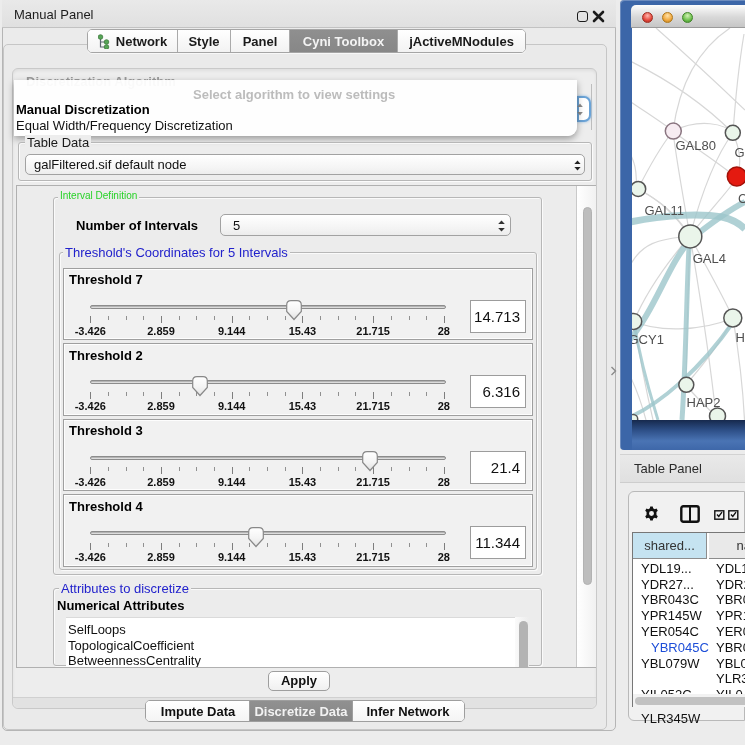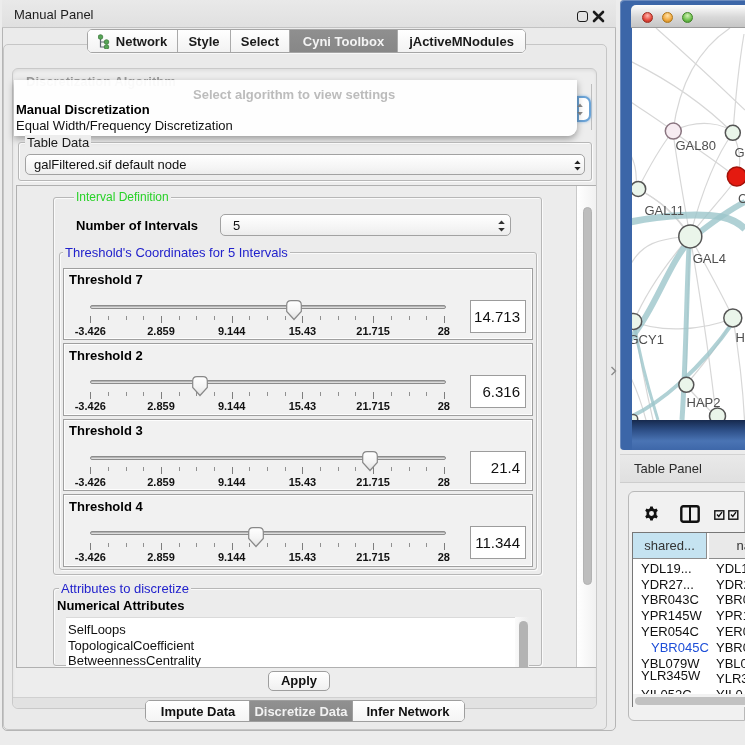--- a/index.html
+++ b/index.html
@@ -16,21 +16,21 @@
 <div class="abs" style="left:3px;top:44px;width:604px;height:686px;background:#eaeaea;border:1px solid #c6c6c6;border-radius:5px"></div>
 <div class="abs" style="left:12px;top:68px;width:585px;height:641px;background:#ededed;border:1px solid #c9c9c9;border-radius:6px;box-shadow:inset 0 2px 3px rgba(0,0,0,.06)"></div>
 <div class="abs" style="left:87px;top:29px;width:439px;height:24px;background:#fff;border:1px solid #a5a5a5;border-radius:5px;box-shadow:0 1px 0 rgba(255,255,255,.6)"></div>
 <div class="abs" style="left:88px;top:30px;width:89px;height:22px;background:linear-gradient(#ffffff,#f2f2f2);color:#1a1a1a;border-radius:4px 0 0 4px;font-size:13px;font-weight:bold;display:flex;align-items:center;justify-content:center;white-space:nowrap"><svg width="13" height="15" viewBox="0 0 13 15" style="margin-right:5px">
       <path d="M2.5 3.5 V13.5 M2.5 8 H8 M2.5 13 H8" stroke="#5c6670" stroke-width="1.2" fill="none"></path>
       <circle cx="2.5" cy="3" r="2.3" fill="#57a557" stroke="#3c7a3c" stroke-width="0.8"></circle>
       <circle cx="8.5" cy="8" r="2.3" fill="#57a557" stroke="#3c7a3c" stroke-width="0.8"></circle>
       <circle cx="8.5" cy="13" r="2.3" fill="#57a557" stroke="#3c7a3c" stroke-width="0.8"></circle>
     </svg>Network</div>
 <div class="abs" style="left:178px;top:30px;width:52px;height:22px;background:linear-gradient(#ffffff,#f2f2f2);color:#1a1a1a;font-size:13px;font-weight:bold;display:flex;align-items:center;justify-content:center;white-space:nowrap">Style</div>
-<div class="abs" style="left:231px;top:30px;width:58px;height:22px;background:linear-gradient(#ffffff,#f2f2f2);color:#1a1a1a;font-size:13px;font-weight:bold;display:flex;align-items:center;justify-content:center;white-space:nowrap">Select</div>
+<div class="abs" style="left:231px;top:30px;width:58px;height:22px;background:linear-gradient(#ffffff,#f2f2f2);color:#1a1a1a;font-size:13px;font-weight:bold;display:flex;align-items:center;justify-content:center;white-space:nowrap">Panel</div>
 <div class="abs" style="left:290px;top:30px;width:107px;height:22px;background:linear-gradient(#8f8f8f,#878787);color:#f4f4f4;font-size:13px;font-weight:bold;display:flex;align-items:center;justify-content:center;white-space:nowrap">Cyni Toolbox</div>
 <div class="abs" style="left:398px;top:30px;width:127px;height:22px;background:linear-gradient(#ffffff,#f2f2f2);color:#1a1a1a;border-radius:0 4px 4px 0;font-size:13px;font-weight:bold;display:flex;align-items:center;justify-content:center;white-space:nowrap">jActiveMNodules</div>
 <div class="abs" style="left:177px;top:30px;width:1px;height:22px;background:#aaa"></div>
 <div class="abs" style="left:230px;top:30px;width:1px;height:22px;background:#aaa"></div>
 <div class="abs" style="left:289px;top:30px;width:1px;height:22px;background:#aaa"></div>
 <div class="abs" style="left:397px;top:30px;width:1px;height:22px;background:#aaa"></div>
 <div class="abs" style="left:26px;top:74px;font-size:13px;font-weight:bold;color:#9a9a9a">Discretization Algorithm</div>
 <div class="abs" style="left:591px;top:84px;width:1px;height:46px;background:#bdbdbd"></div>
 <div class="abs" style="left:577px;top:96px;width:13.5px;height:26px;background:#fff;border:2px solid #6ba3d6;border-radius:0 7px 7px 0;box-shadow:0 0 3px #8cb8e0"></div>
 <svg class="abs" style="left:575.5px;top:103px" width="8" height="13" viewBox="0 0 8 13">
@@ -47,21 +47,21 @@
 <div class="abs" style="left:25px;top:154px;width:560px;height:21px;background:linear-gradient(#ffffff,#f4f4f4 70%,#ededed);border:1px solid #a2a2a2;border-radius:5px"></div>
 <div class="abs" style="left:34px;top:157px;font-size:13px;color:#111">galFiltered.sif default node</div>
 <svg class="abs" style="left:573px;top:159.5px" width="9" height="11" viewBox="0 0 9 11">
     <path d="M4.5 0.5 L7.6 4 H1.4 Z" fill="#222"></path>
     <path d="M4.5 10.5 L1.4 7 H7.6 Z" fill="#222"></path>
   </svg>
 <div class="abs" style="left:16px;top:185px;width:580px;height:483px;background:#ececec;border:1px solid #b0b0b0;overflow:hidden"></div>
 <div class="abs" style="left:576px;top:186px;width:20px;height:481px;background:linear-gradient(90deg,#ffffff,#f1f1f1);border-left:1px solid #c9c9c9"></div>
 <div class="abs" style="left:582.5px;top:207px;width:9px;height:378px;background:#bdbdbd;border:1px solid #b2b2b2;border-radius:5px"></div>
 <div class="abs" style="left:53px;top:197px;width:489px;height:378px;border:1px solid #b7b7b7;border-radius:3px;box-shadow:1px 1px 0 rgba(255,255,255,.75), inset 1px 1px 0 rgba(255,255,255,.75);">
-    <span style="position:absolute;left:20px;top:-8px;background:#ececec;padding:0 2px;font-size:12px;color:#28d228;white-space:nowrap">Interval Definition</span>
+    <span style="position:absolute;left:4px;top:-8px;background:#ececec;padding:0 2px;font-size:10px;color:#28d228;white-space:nowrap">Interval Definition</span>
   </div>
 <div class="abs" style="left:76px;top:218px;font-size:13px;font-weight:bold;color:#000">Number of Intervals</div>
 <div class="abs" style="left:220px;top:214px;width:291px;height:22px;background:linear-gradient(#ffffff,#f3f3f3 70%,#ececec);border:1px solid #a2a2a2;border-radius:5px"></div>
 <div class="abs" style="left:233px;top:218px;font-size:13px;color:#111">5</div>
 <svg class="abs" style="left:497px;top:219.5px" width="9" height="12" viewBox="0 0 9 12">
     <path d="M4.5 0.5 L7.8 4 H1.2 Z" fill="#333"></path>
     <path d="M4.5 11.5 L1.2 8 H7.8 Z" fill="#333"></path>
   </svg>
 <div class="abs" style="left:59px;top:252px;width:478px;height:318px;border:1px solid #b7b7b7;border-radius:3px;box-shadow:1px 1px 0 rgba(255,255,255,.75), inset 1px 1px 0 rgba(255,255,255,.75);">
     <span style="position:absolute;left:3px;top:-8px;background:#ececec;padding:0 2px;font-size:13px;color:#2222cc;white-space:nowrap">Threshold's Coordinates for 5 Intervals</span>
@@ -340,17 +340,17 @@
 <div class="abs" style="left:641px;top:592.4px;font-size:13px;color:#111">YBR043C</div>
 <div class="abs" style="left:716px;top:592.4px;font-size:13px;color:#111">YBR0</div>
 <div class="abs" style="left:641px;top:608.2px;font-size:13px;color:#111">YPR145W</div>
 <div class="abs" style="left:716px;top:608.2px;font-size:13px;color:#111">YPR1</div>
 <div class="abs" style="left:641px;top:624.0px;font-size:13px;color:#111">YER054C</div>
 <div class="abs" style="left:716px;top:624.0px;font-size:13px;color:#111">YER0</div>
 <div class="abs" style="left:651px;top:639.8px;font-size:13px;color:#1d4ed8">YBR045C</div>
 <div class="abs" style="left:716px;top:639.8px;font-size:13px;color:#111">YBR0</div>
 <div class="abs" style="left:641px;top:655.6px;font-size:13px;color:#111">YBL079W</div>
 <div class="abs" style="left:716px;top:655.6px;font-size:13px;color:#111">YBL0</div>
-<div class="abs" style="left:641px;top:668px;font-size:13px;color:#111">YLR345W</div>
+<div class="abs" style="left:641px;top:711px;font-size:13px;color:#111">YLR345W</div>
 <div class="abs" style="left:716px;top:671.4px;font-size:13px;color:#111">YLR3</div>
 <div class="abs" style="left:641px;top:687.2px;font-size:13px;color:#111">YIL052C</div>
 <div class="abs" style="left:716px;top:687.2px;font-size:13px;color:#111">YIL0</div>
 <div class="abs" style="left:633px;top:693.5px;width:112px;height:13.5px;background:#f2f2f2"></div>
 <div class="abs" style="left:634.5px;top:696.5px;width:111px;height:8px;background:#c2c2c2;border-radius:4px 0 0 4px"></div>
 </body></html>

